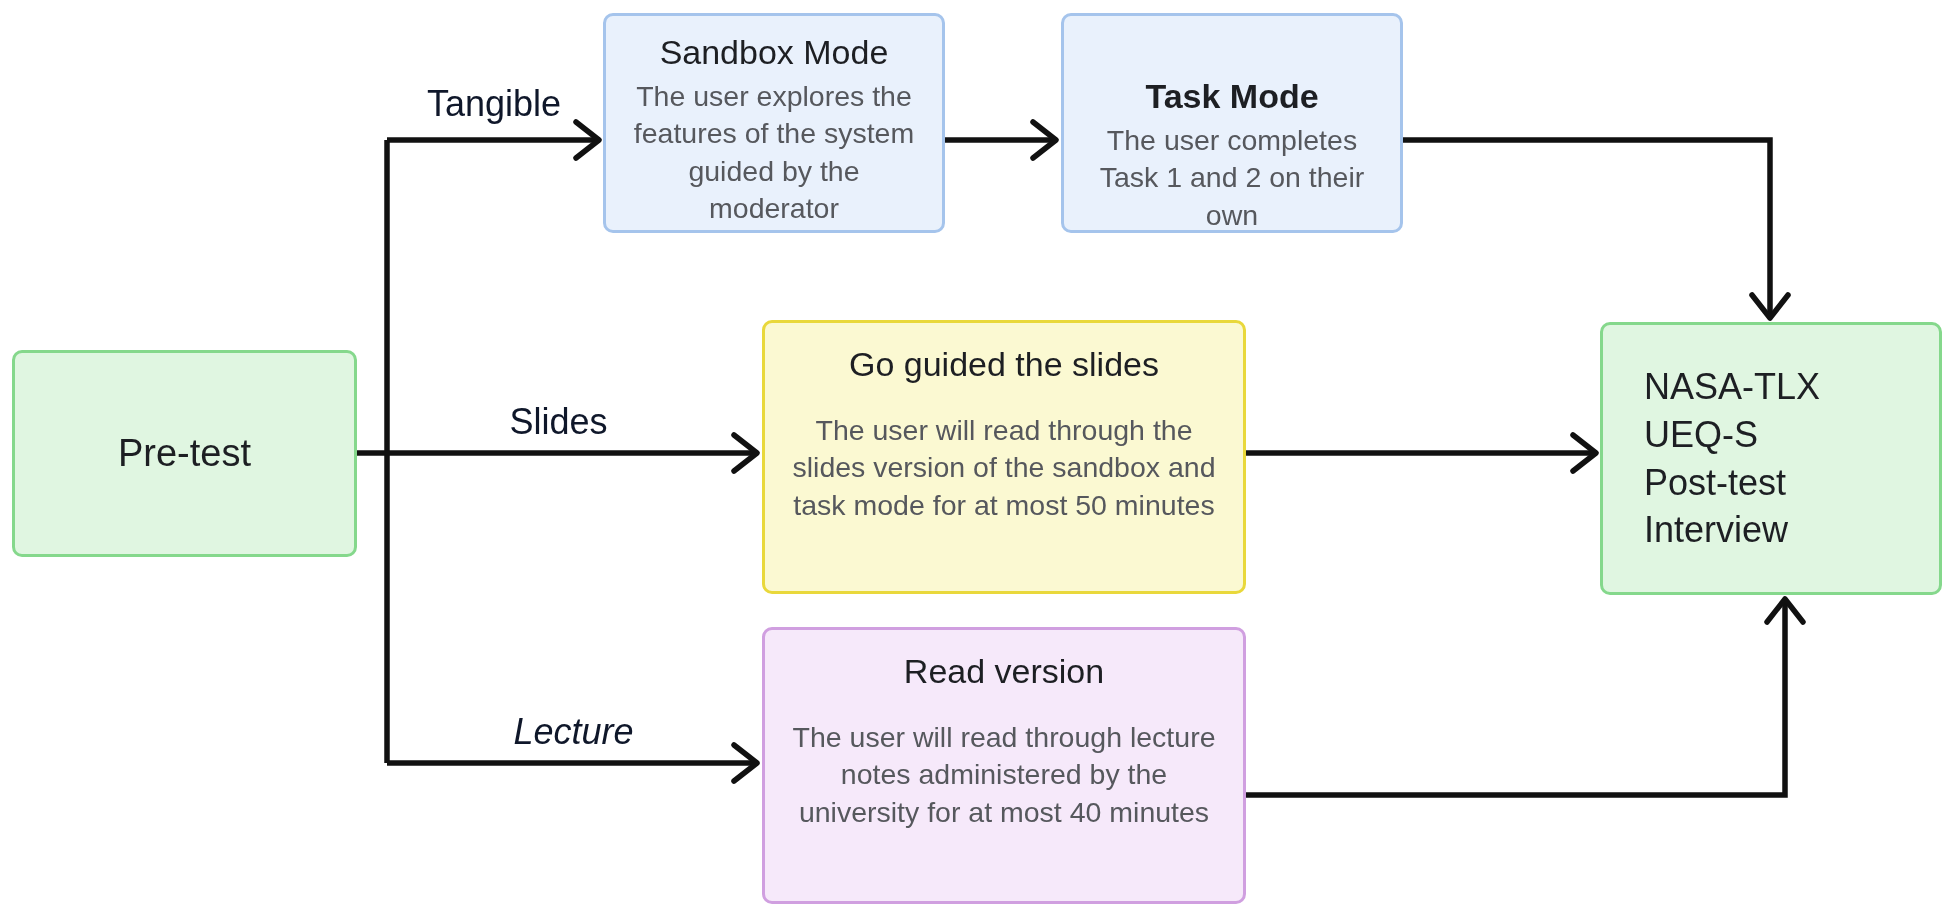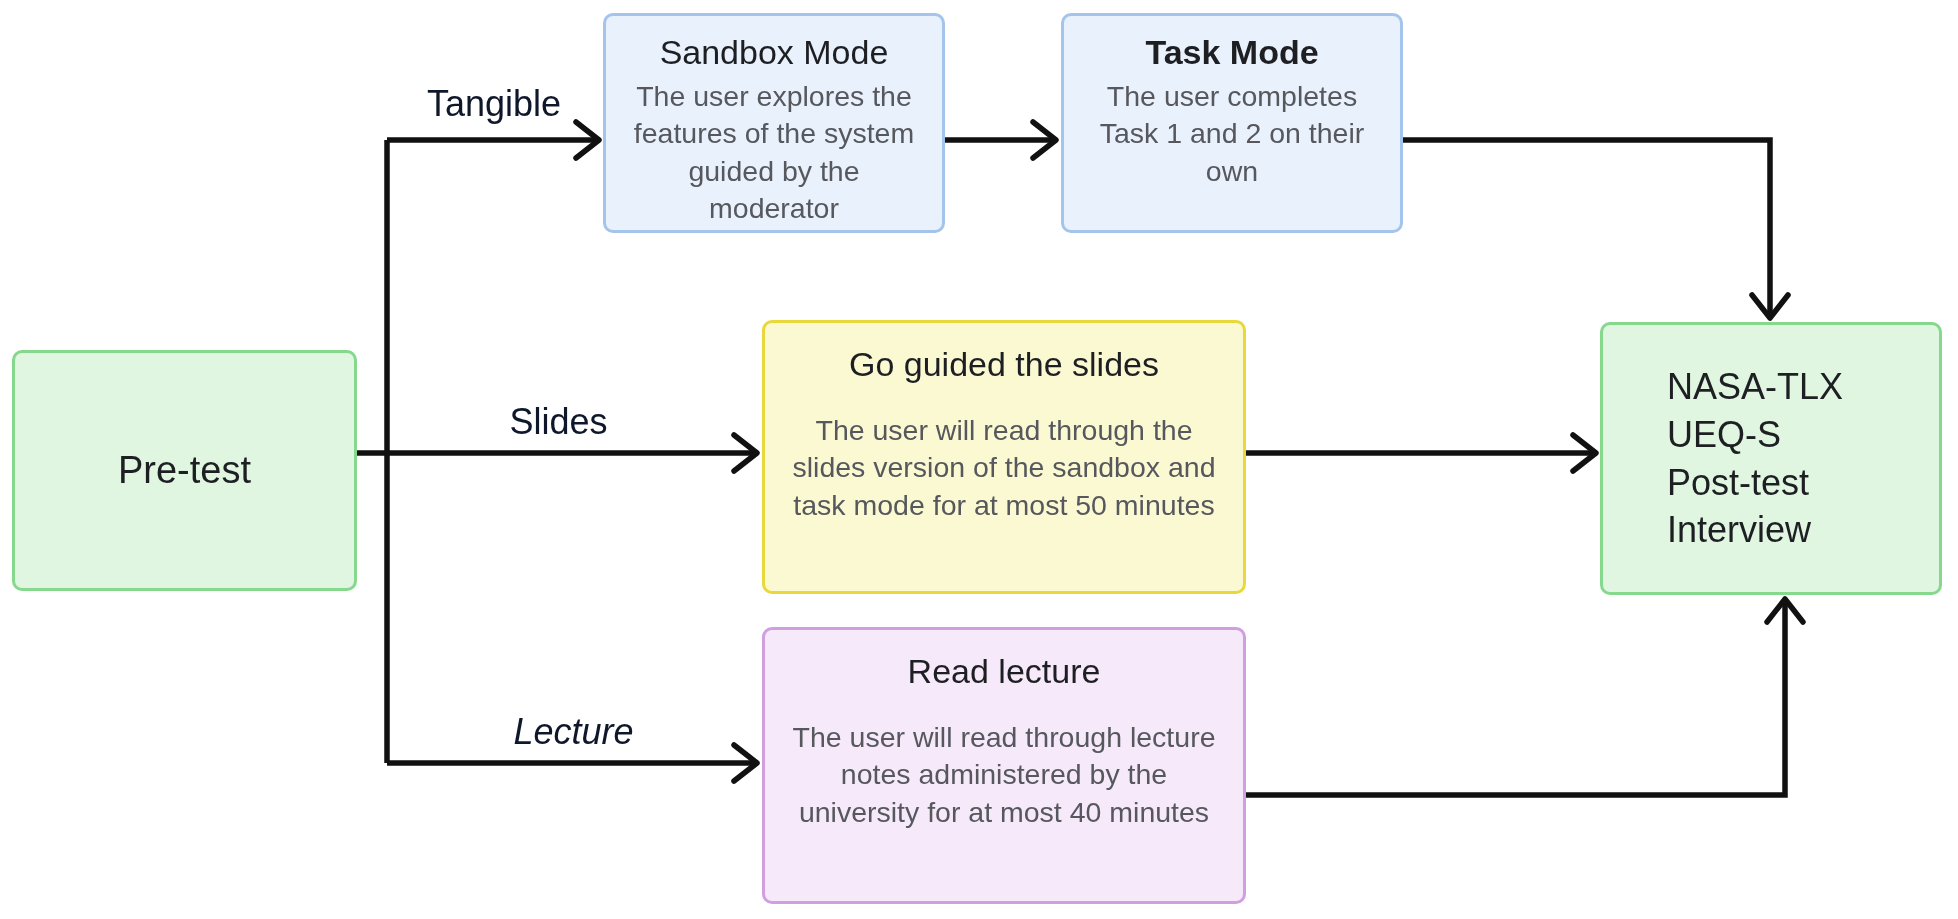--- a/index.html
+++ b/index.html
@@ -30,36 +30,36 @@
     display: flex; align-items: center; justify-content: center;
     text-align: center;
   }
   .big-label {
     font-size: 38px; color: var(--title-text); font-weight: 400;
   }
   .node-title {
     font-size: 34px; font-weight: 500; color: var(--title-text);
     text-align: center; line-height: 1.25;
   }
-  .node-title.bold { font-weight: 700; }
+  .node-title.bold { font-weight: 700; margin-top: 44px; }
   .node-body {
     font-size: 28.5px; font-weight: 400; color: var(--body-text);
     text-align: center; line-height: 1.32; margin-top: 4px;
   }
   .node.blue .inner { padding: 15px 20px 10px 20px; }
   .node.yellow .inner, .node.purple .inner { padding: 20px 26px 10px 26px; }
   .node.yellow .node-body, .node.purple .node-body { margin-top: 26px; }
 
   .outcome-text {
     font-size: 36px; color: var(--title-text); line-height: 1.32;
     white-space: pre-line; text-align: left;
   }
   .outcome-wrap {
     display: flex; align-items: center;
-    height: 100%; box-sizing: border-box; padding-left: 64px;
+    height: 100%; box-sizing: border-box; padding-left: 41px;
   }
 
   .edge-label {
     position: absolute;
     font-size: 36px; color: #0f172a; font-weight: 400;
     text-align: center; line-height: 1;
   }
 </style>
 </head>
 <body>
@@ -79,21 +79,21 @@
     <path class="edge" d="M 945 140 L 1056 140" marker-end="url(#arrow)"></path>
     <path class="edge" d="M 1403 140 L 1770 140 L 1770 318" marker-end="url(#arrow)"></path>
     <path class="edge" d="M 1245 453 L 1596 453" marker-end="url(#arrow)"></path>
     <path class="edge" d="M 1245 795 L 1785 795 L 1785 599" marker-end="url(#arrow)"></path>
   </svg>
 
   <div class="edge-label" style="left:387px; top:86px; width:214px;">Tangible</div>
   <div class="edge-label" style="left:357px; top:404px; width:403px;">Slides</div>
   <div class="edge-label" style="left:387px; top:714px; width:373px;font-style:italic;">Lecture</div>
 
-  <div class="node green node-center" style="left:12px; top:350px; width:345px; height:241px;">
+  <div class="node green node-center" style="left:12px; top:350px; width:345px; height:207px;">
     <span class="big-label">Pre-test</span>
   </div>
 
   <div class="node blue" style="left:603px; top:13px; width:342px; height:220px;">
     <div class="inner">
       <div class="node-title">Sandbox Mode</div>
       <div class="node-body">The user explores the features of the system guided by the moderator</div>
     </div>
   </div>
 
@@ -106,21 +106,21 @@
 
   <div class="node yellow" style="left:762px; top:320px; width:484px; height:274px;">
     <div class="inner">
       <div class="node-title">Go guided the slides</div>
       <div class="node-body">The user will read through the slides version of the sandbox and task mode for at most 50 minutes</div>
     </div>
   </div>
 
   <div class="node purple" style="left:762px; top:627px; width:484px; height:277px;">
     <div class="inner">
-      <div class="node-title">Read lecture</div>
+      <div class="node-title">Read version</div>
       <div class="node-body">The user will read through lecture notes administered by the university for at most 40 minutes</div>
     </div>
   </div>
 
   <div class="node green" style="left:1600px; top:322px; width:342px; height:273px;">
     <div class="outcome-wrap">
       <div class="outcome-text">NASA-TLX
 UEQ-S
 Post-test
 Interview</div>

